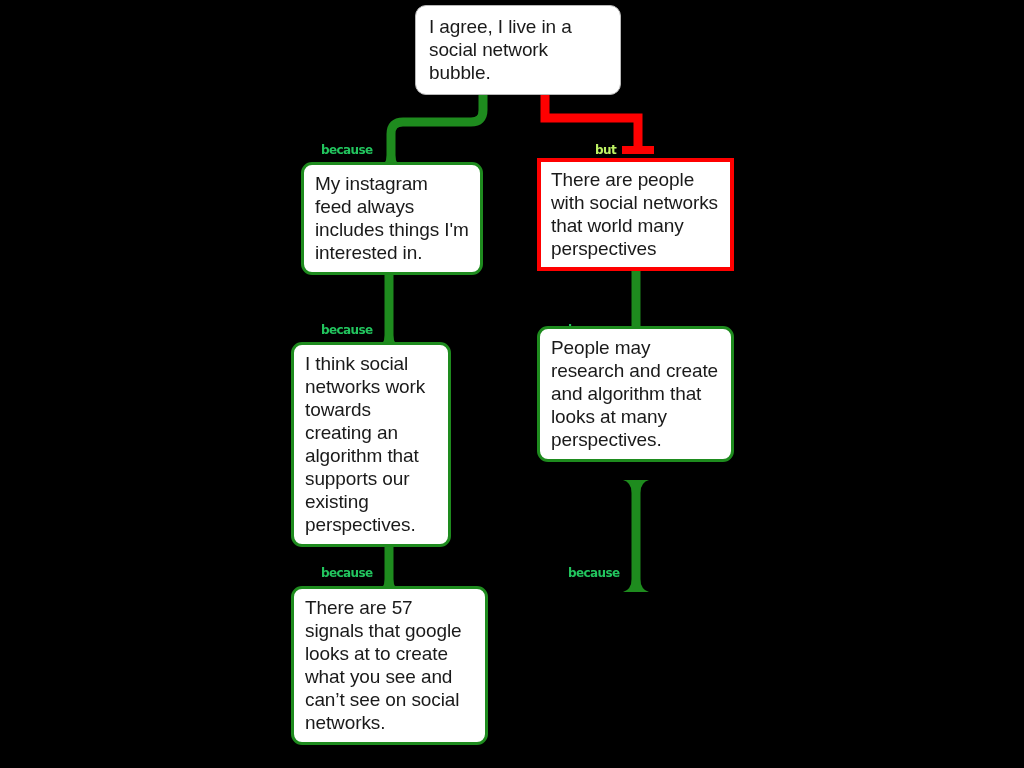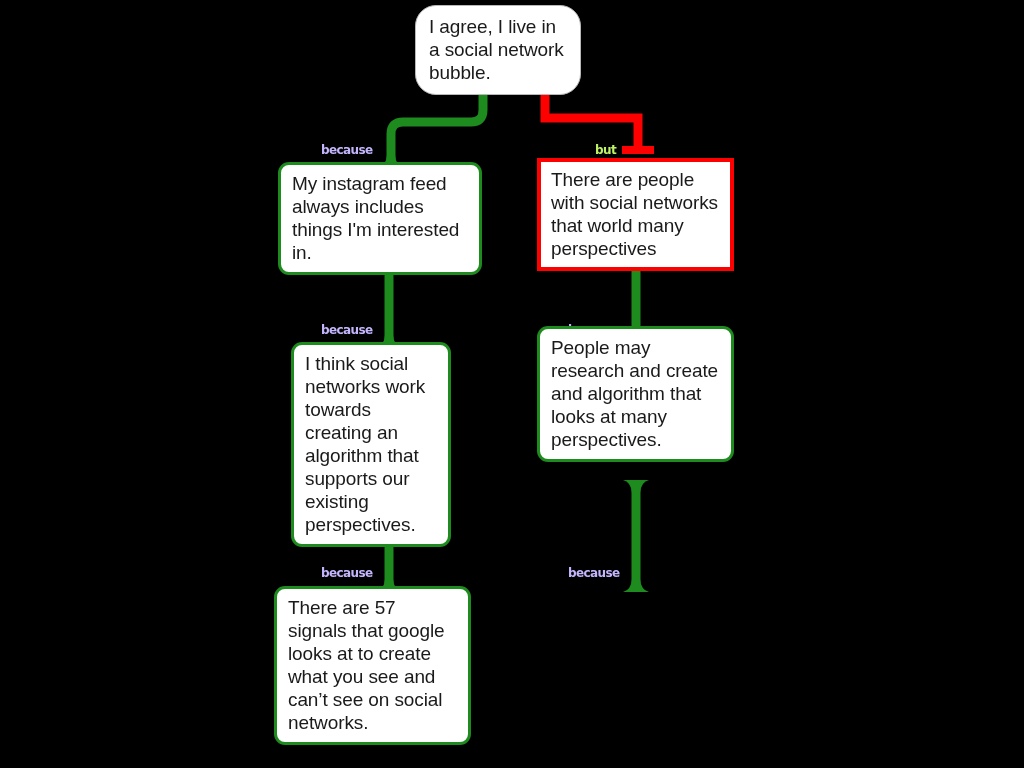--- a/index.html
+++ b/index.html
@@ -66,21 +66,21 @@
   .edge-label {
     position: absolute;
     z-index: 2;
     font-family: "DejaVu Sans", sans-serif;
     font-size: 12px;
     font-weight: bold;
     letter-spacing: -0.6px;
     line-height: 13px;
     white-space: nowrap;
   }
-  .edge-label.because { color: #c4b5fd; }
+  .edge-label.because { color: #22c55e; }
   .edge-label.but { color: #bef264; text-align: center; }
 </style>
 </head>
 <body>
 
 <div id="canvas">
 
   <svg id="connectors" viewBox="0 0 1024 768" width="1024" height="768" xmlns="http://www.w3.org/2000/svg">
 
     <g>
@@ -129,33 +129,33 @@
   <span class="edge-label but" style="left:595px; top:144px;">but</span>
 
   <span class="edge-label because" style="left:321px; top:324px;">because</span>
 
   <span class="edge-label because" style="left:568px; top:324px;">because</span>
 
   <span class="edge-label because" style="left:321px; top:567px;">because</span>
 
   <span class="edge-label because" style="left:568px; top:567px;">because</span>
 
-  <div class="node root" style="left:415px; top:5px; width:166px;border-radius:21px;">
+  <div class="node root" style="left:415px; top:5px; width:206px;">
     <span class="node-text">I agree, I live in a social network bubble.</span>
   </div>
 
-  <div class="node support" style="left:278px; top:162px; width:204px;">
+  <div class="node support" style="left:301px; top:162px; width:182px;">
     <span class="node-text">My instagram feed always includes things I'm interested in.</span>
   </div>
 
   <div class="node support" style="left:291px; top:342px; width:160px;">
     <span class="node-text">I think social networks work towards creating an algorithm that supports our existing perspectives.</span>
   </div>
 
-  <div class="node support" style="left:274px; top:586px; width:197px;">
+  <div class="node support" style="left:291px; top:586px; width:197px;">
     <span class="node-text">There are 57 signals that google looks at to create what you see and can’t see on social networks.</span>
   </div>
 
   <div class="node object" style="left:537px; top:158px; width:197px;">
     <span class="node-text">There are people with social networks that world many perspectives</span>
   </div>
 
   <div class="node support" style="left:537px; top:326px; width:197px;">
     <span class="node-text">People may research and create and algorithm that looks at many perspectives.</span>
   </div>

